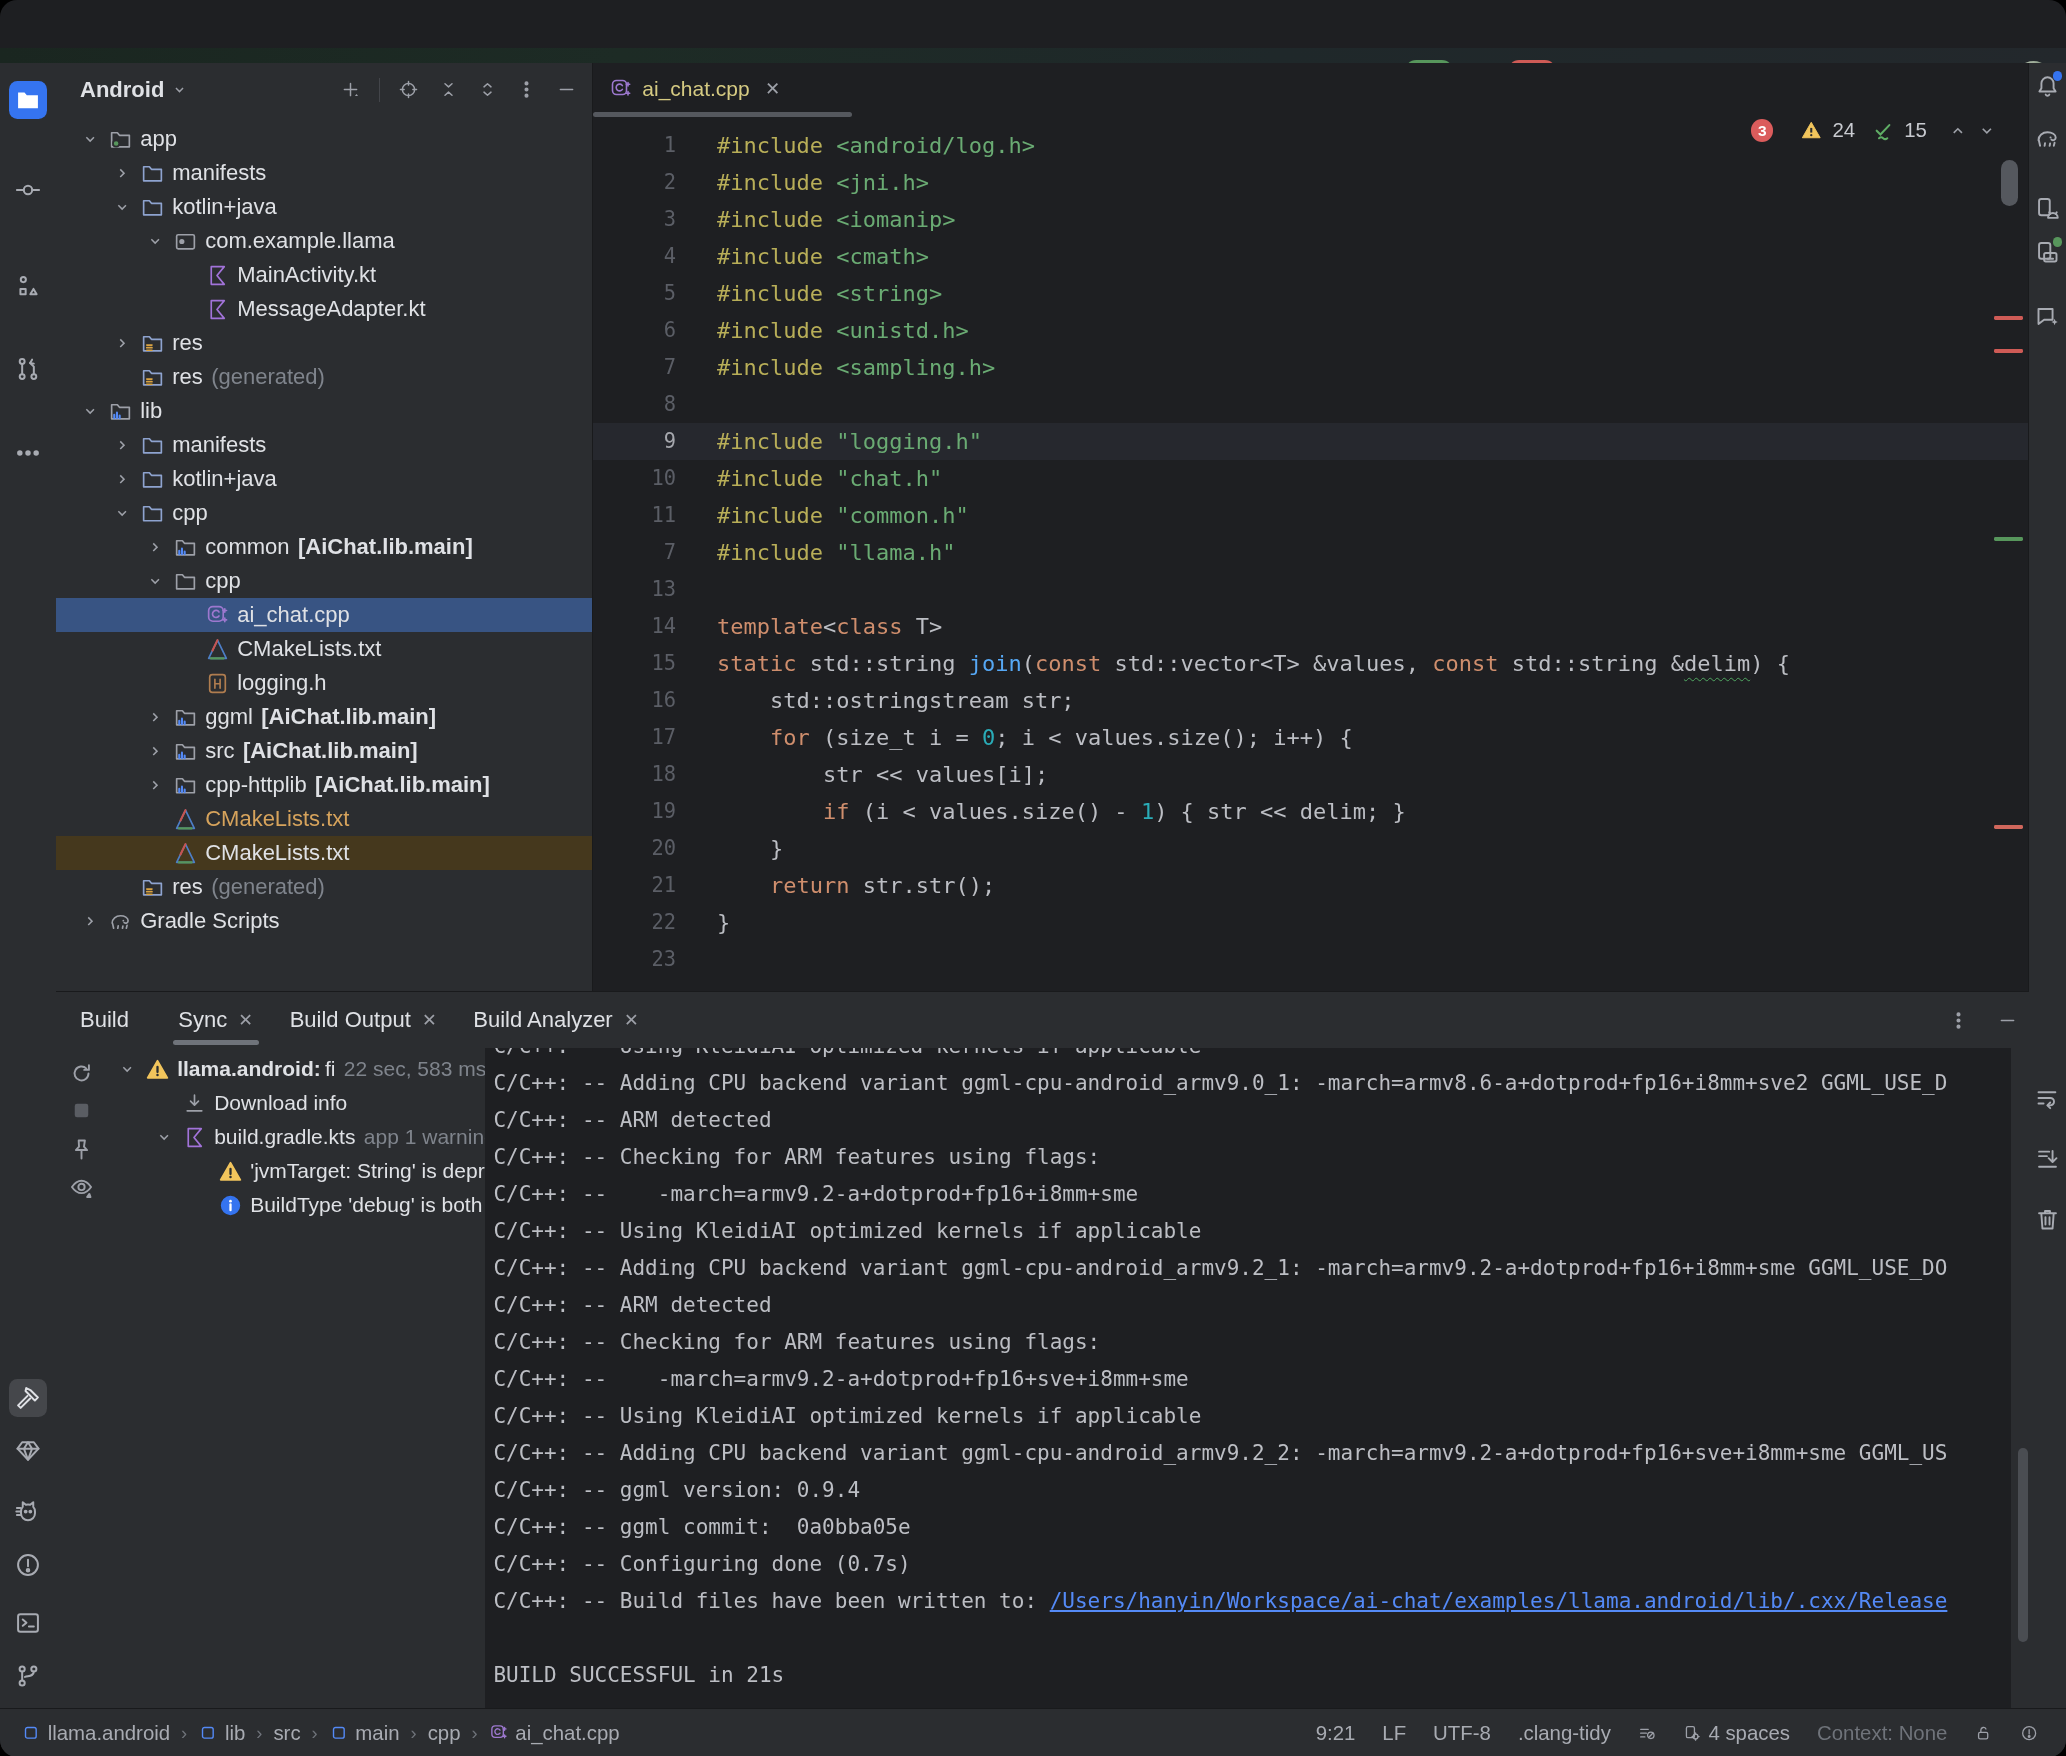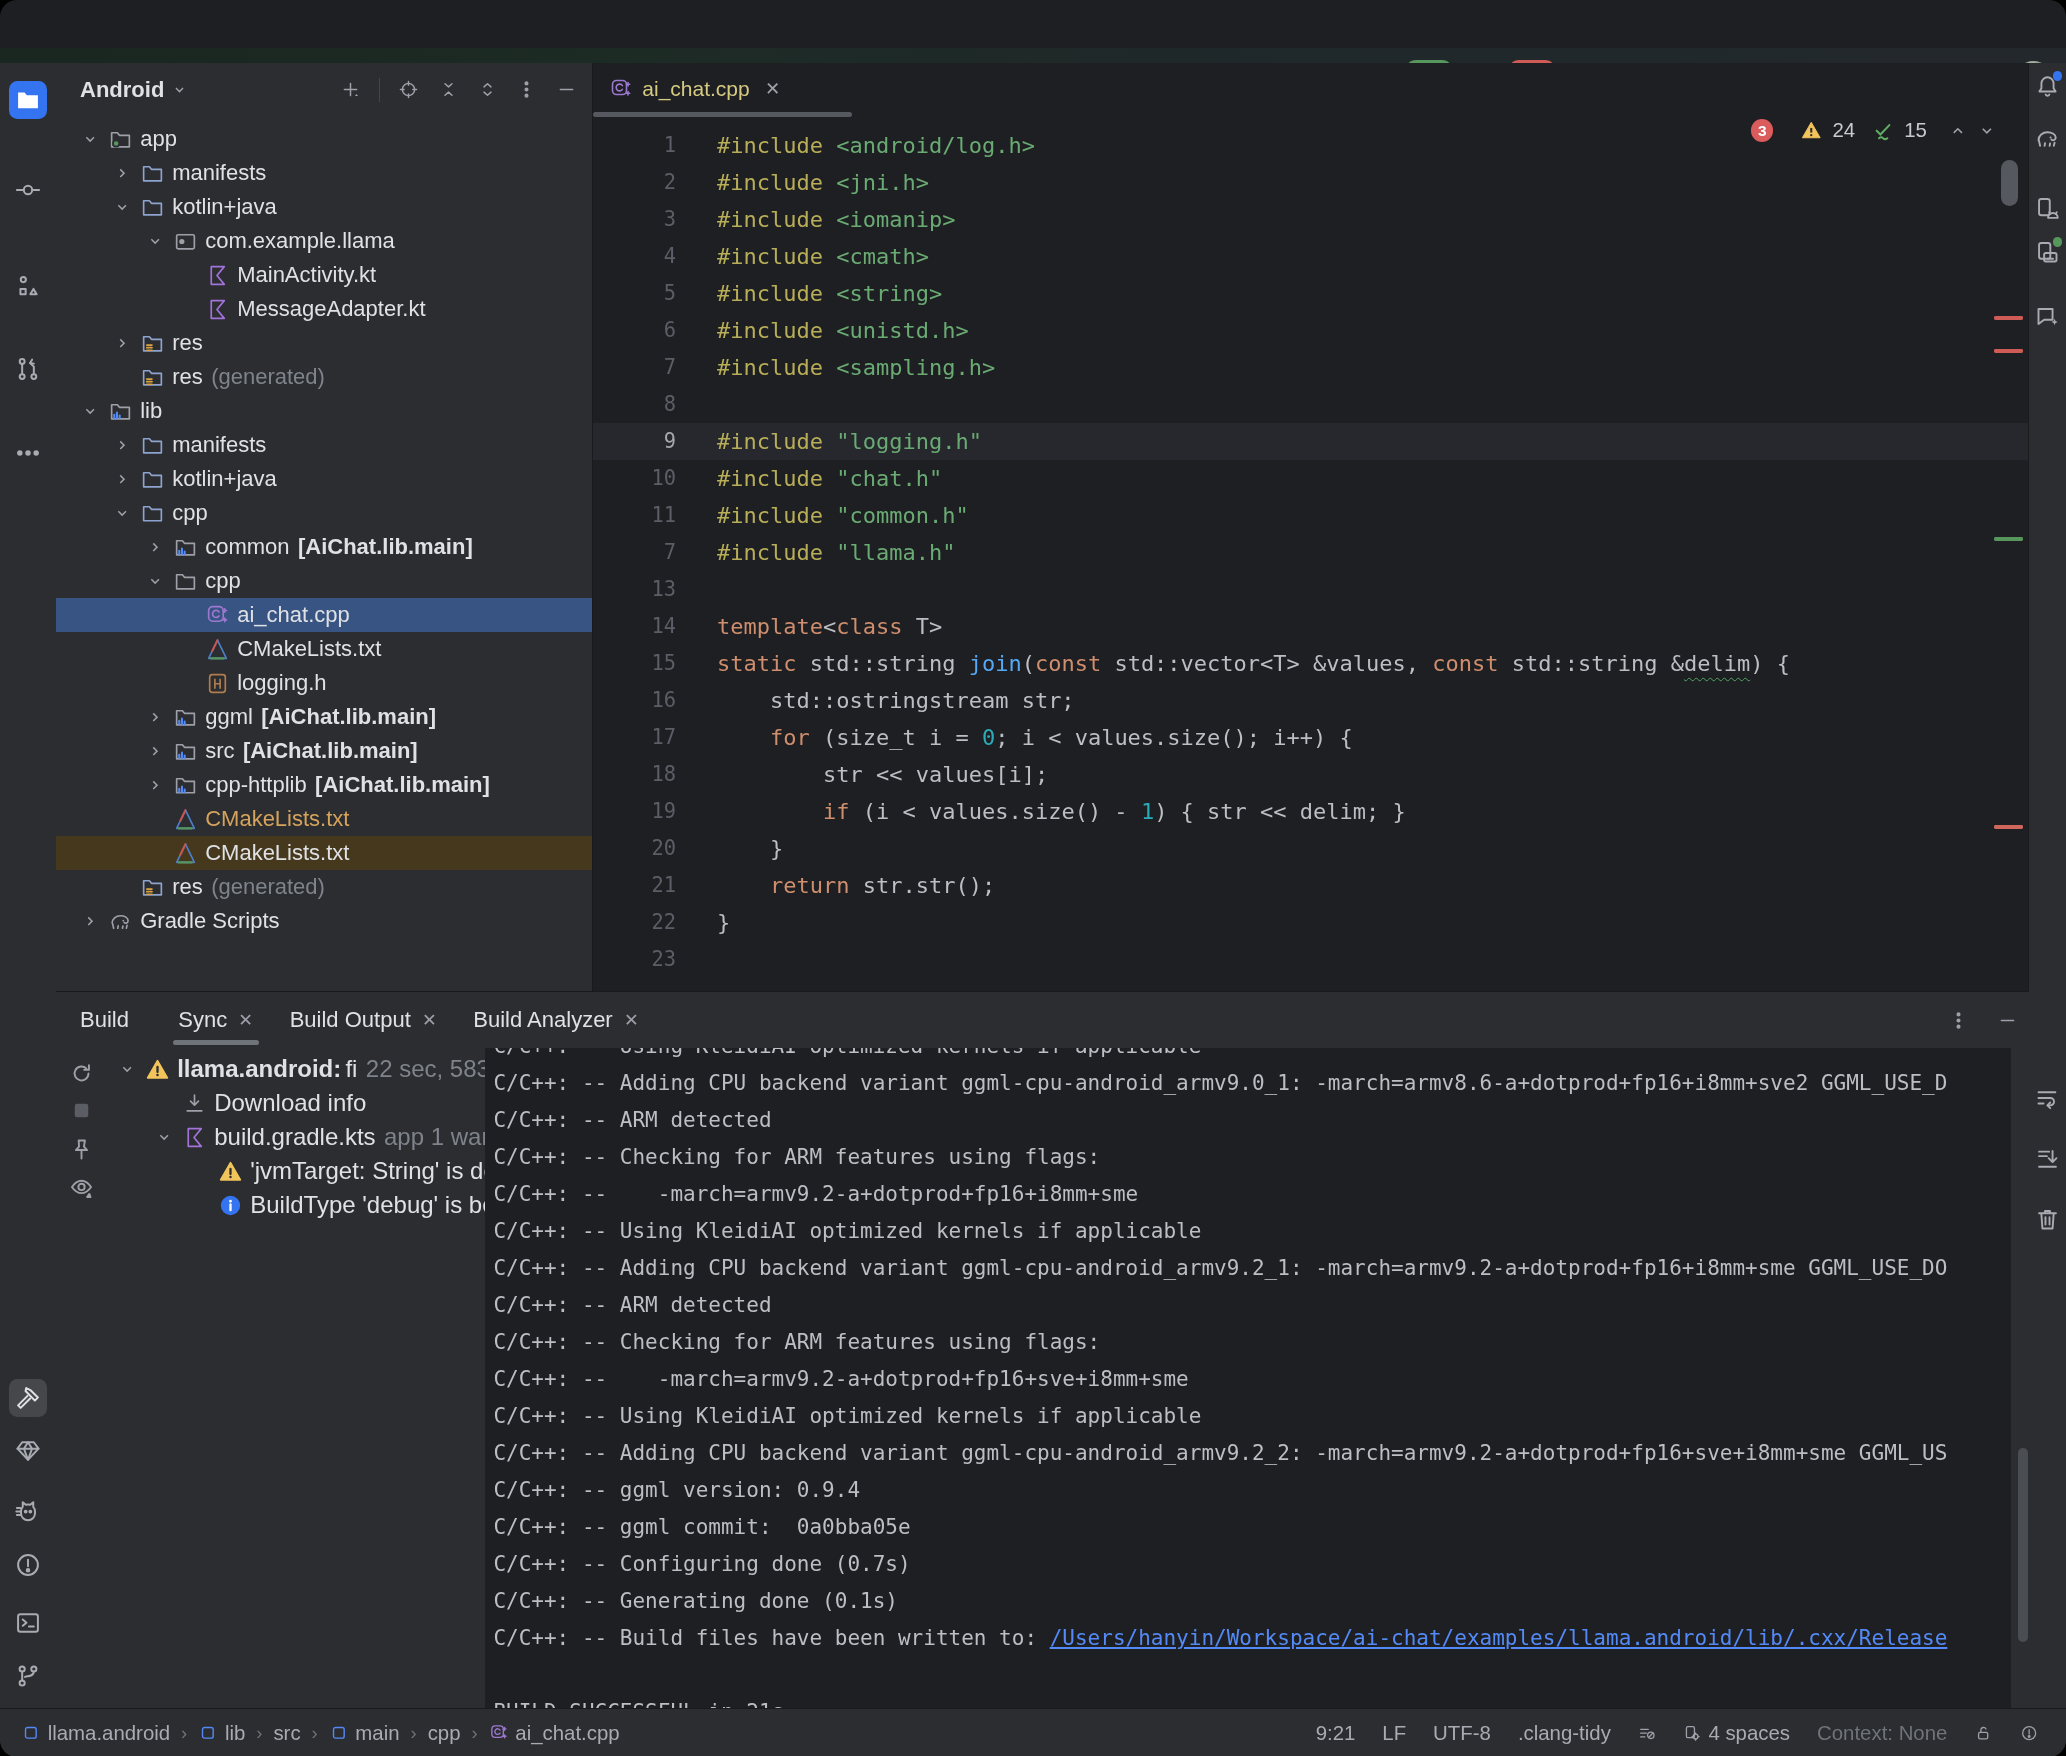--- a/index.html
+++ b/index.html
@@ -90,21 +90,21 @@
   .build-panel{position:absolute;left:56px;top:991px;right:37px;height:717px;background:#2b2d30;border-top:0.7px solid #191a1c;overflow:hidden;}
   .build-tabs{position:relative;height:56px;display:flex;align-items:center;font-size:22px;color:#dfe1e5;padding-left:24px;}
   .build-title{font-weight:400;margin-right:31px;}
   .btab{display:flex;align-items:center;gap:11.2px;padding:0 18.3px;height:56px;position:relative;color:#dfe1e5;}
   .btab .close{color:#9da0a8;font-size:17.6px;}
   .btab.selected::after{content:"";position:absolute;left:12.7px;right:12.7px;bottom:2.8px;height:5.6px;border-radius:2.8px;background:#6f737a;}
   .bt-actions{position:absolute;right:11.2px;top:0;height:56px;display:flex;align-items:center;gap:28px;color:#9da0a8;}
   .build-toolbar{position:absolute;left:0;top:67px;width:51px;}
   .build-toolbar .ico{position:absolute;left:11.2px;width:29.5px;height:29.5px;}
   .build-tree{position:absolute;left:51px;top:60px;width:378px;overflow:hidden;}
-  .build-tree .tree-row{font-size:24px;height:34px;}
+  .build-tree .tree-row{font-size:21px;height:34px;}
   .build-tree .lblb{font-weight:700;}
   .console{position:absolute;left:429px;top:56px;right:18.3px;bottom:0;background:#1e1f22;overflow:hidden;
     font-family:"DejaVu Sans Mono","Liberation Mono",monospace;font-size:21px;color:#bcbec4;}
   .console-line{height:37px;line-height:37px;white-space:pre;padding-left:8.4px;}
   .console-line:first-child{margin-top:-19.7px;}
   .console .link{color:#548af7;text-decoration:underline;}
   .console-scrollbar{position:absolute;right:1.4px;top:456px;width:9.8px;height:194px;background:#4a4d52;border-radius:4.9px;}
 
   
   .status-bar{position:absolute;left:0;right:0;bottom:0;height:49px;background:#2b2d30;border-top:0.7px solid #191a1c;
@@ -958,21 +958,20 @@
         <div class="console-line">C/C++: -- Using KleidiAI optimized kernels if applicable</div>
         <div class="console-line">C/C++: -- Adding CPU backend variant ggml-cpu-android_armv9.2_1: -march=armv9.2-a+dotprod+fp16+i8mm+sme GGML_USE_DO</div>
         <div class="console-line">C/C++: -- ARM detected</div>
         <div class="console-line">C/C++: -- Checking for ARM features using flags:</div>
         <div class="console-line">C/C++: --    -march=armv9.2-a+dotprod+fp16+sve+i8mm+sme</div>
         <div class="console-line">C/C++: -- Using KleidiAI optimized kernels if applicable</div>
         <div class="console-line">C/C++: -- Adding CPU backend variant ggml-cpu-android_armv9.2_2: -march=armv9.2-a+dotprod+fp16+sve+i8mm+sme GGML_US</div>
         <div class="console-line">C/C++: -- ggml version: 0.9.4</div>
         <div class="console-line">C/C++: -- ggml commit:  0a0bba05e</div>
         <div class="console-line">C/C++: -- Configuring done (0.7s)</div>
-        <div class="console-line">C/C++: -- Generating done (0.1s)</div>
         <div class="console-line">C/C++: -- Build files have been written to: <span class="link">/Users/hanyin/Workspace/ai-chat/examples/llama.android/lib/.cxx/Release</span></div>
         <div class="console-line"></div>
         <div class="console-line">BUILD SUCCESSFUL in 21s</div>
       </div>
     <div class="console-scrollbar"></div>
   </section>
 
   <footer class="status-bar">
     <div class="breadcrumbs" id="breadcrumbs">
         <span class="crumb">

